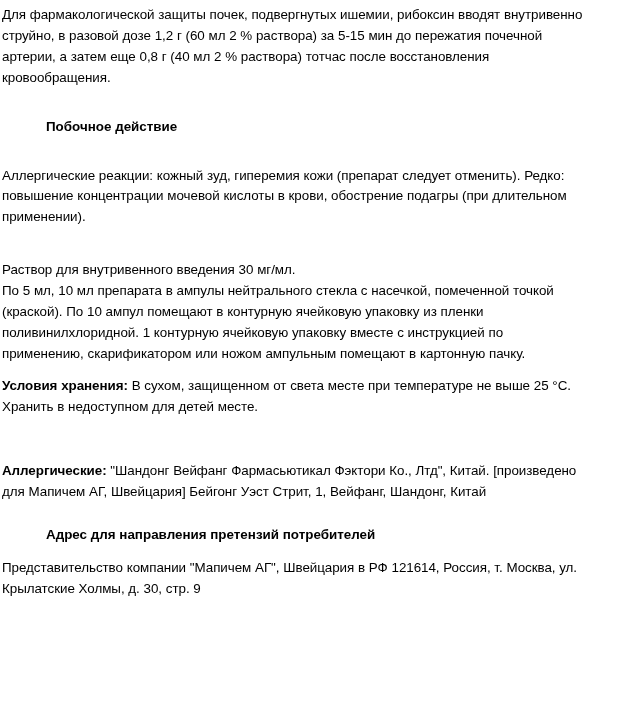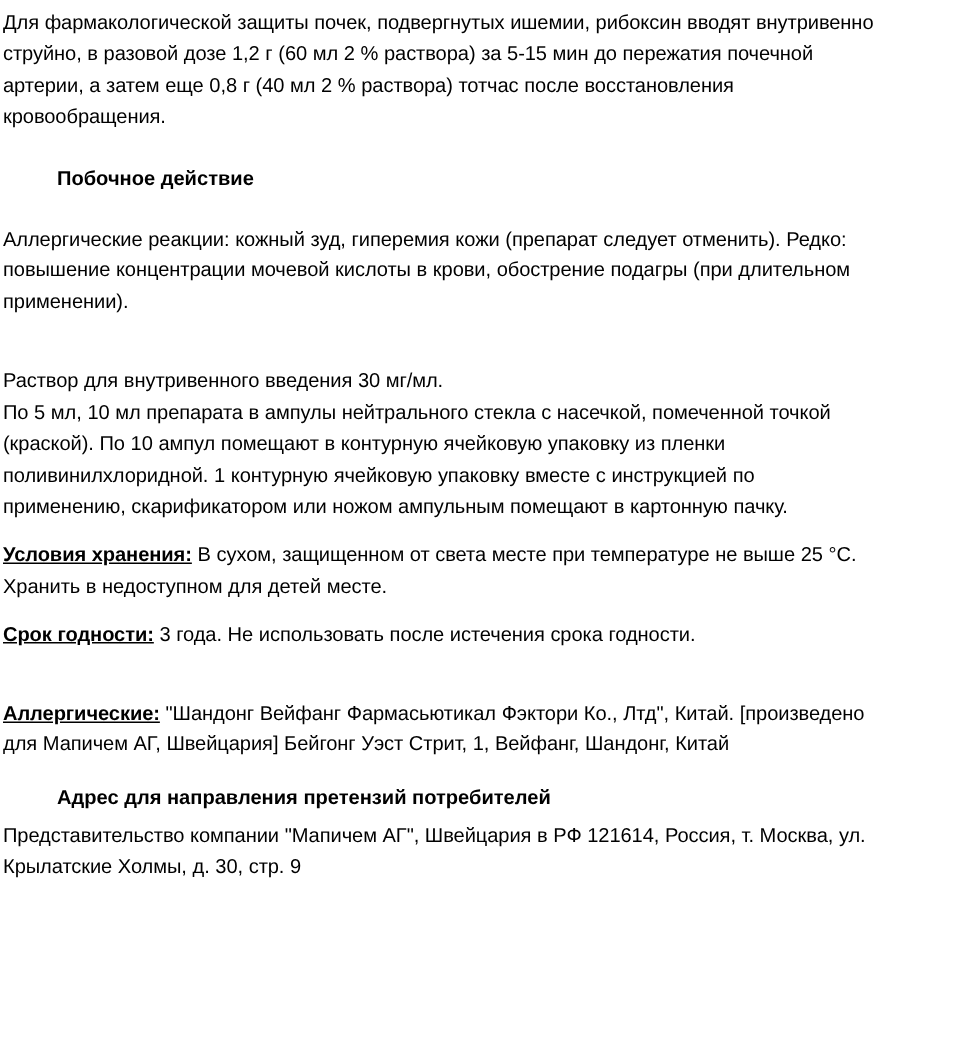--- a/index.html
+++ b/index.html
@@ -29,30 +29,30 @@
     letter-spacing: -0.05px;
     margin: 0;
     text-align: left;
     word-spacing: 0.1px;
   }
 
   .heading {
     font-size: 13.4px;
     line-height: 20.9px;
     font-weight: bold;
-    margin: 4px;
+    margin: 12px;
     padding-left: 32px;
   }
 
   
   .gap-sm { height: 11px; }
   .gap-md { height: 16px; }
   .gap-lg { height: 21px; }
 
-  .lead-bold { font-weight: bold; text-decoration: underline; }
+  .lead-bold { font-weight: bold; }
 </style>
 </head>
 <body style="background-color: rgb(255, 255, 255); color: rgb(0, 0, 0);">
 
 <div id="leaflet">
 
   <p class="para">Для фармакологической защиты почек, подвергнутых ишемии, рибоксин вводят внутривенно струйно, в разовой дозе 1,2 г (60 мл 2 % раствора) за 5-15 мин до пережатия почечной артерии, а затем еще 0,8 г (40 мл 2 % раствора) тотчас после восстановления кровообращения.</p>
 
   <div class="gap-md"></div>
 
@@ -69,21 +69,20 @@
 
   <p class="para">Раствор для внутривенного введения 30 мг/мл.</p>
   <p class="para">По 5 мл, 10 мл препарата в ампулы нейтрального стекла с насечкой, помеченной точкой (краской). По 10 ампул помещают в контурную ячейковую упаковку из пленки поливинилхлоридной. 1 контурную ячейковую упаковку вместе с инструкцией по применению, скарификатором или ножом ампульным помещают в картонную пачку.</p>
 
   <div class="gap-sm"></div>
 
   <p class="para"><span class="lead-bold">Условия хранения:</span><span> В сухом, защищенном от света месте при температуре не выше 25 °С. Хранить в недоступном для детей месте.</span></p>
 
   <div class="gap-sm"></div>
 
-  <p class="para"><span class="lead-bold">Срок годности:</span><span> 3 года. Не использовать после истечения срока годности.</span></p>
 
   <div class="gap-sm"></div>
 
 
   <div class="gap-lg"></div>
 
   <p class="para"><span class="lead-bold">Аллергические:</span><span> "Шандонг Вейфанг Фармасьютикал Фэктори Ко., Лтд", Китай. [произведено для Мапичем АГ, Швейцария] Бейгонг Уэст Стрит, 1, Вейфанг, Шандонг, Китай</span></p>
 
   <div class="gap-sm"></div>
 

